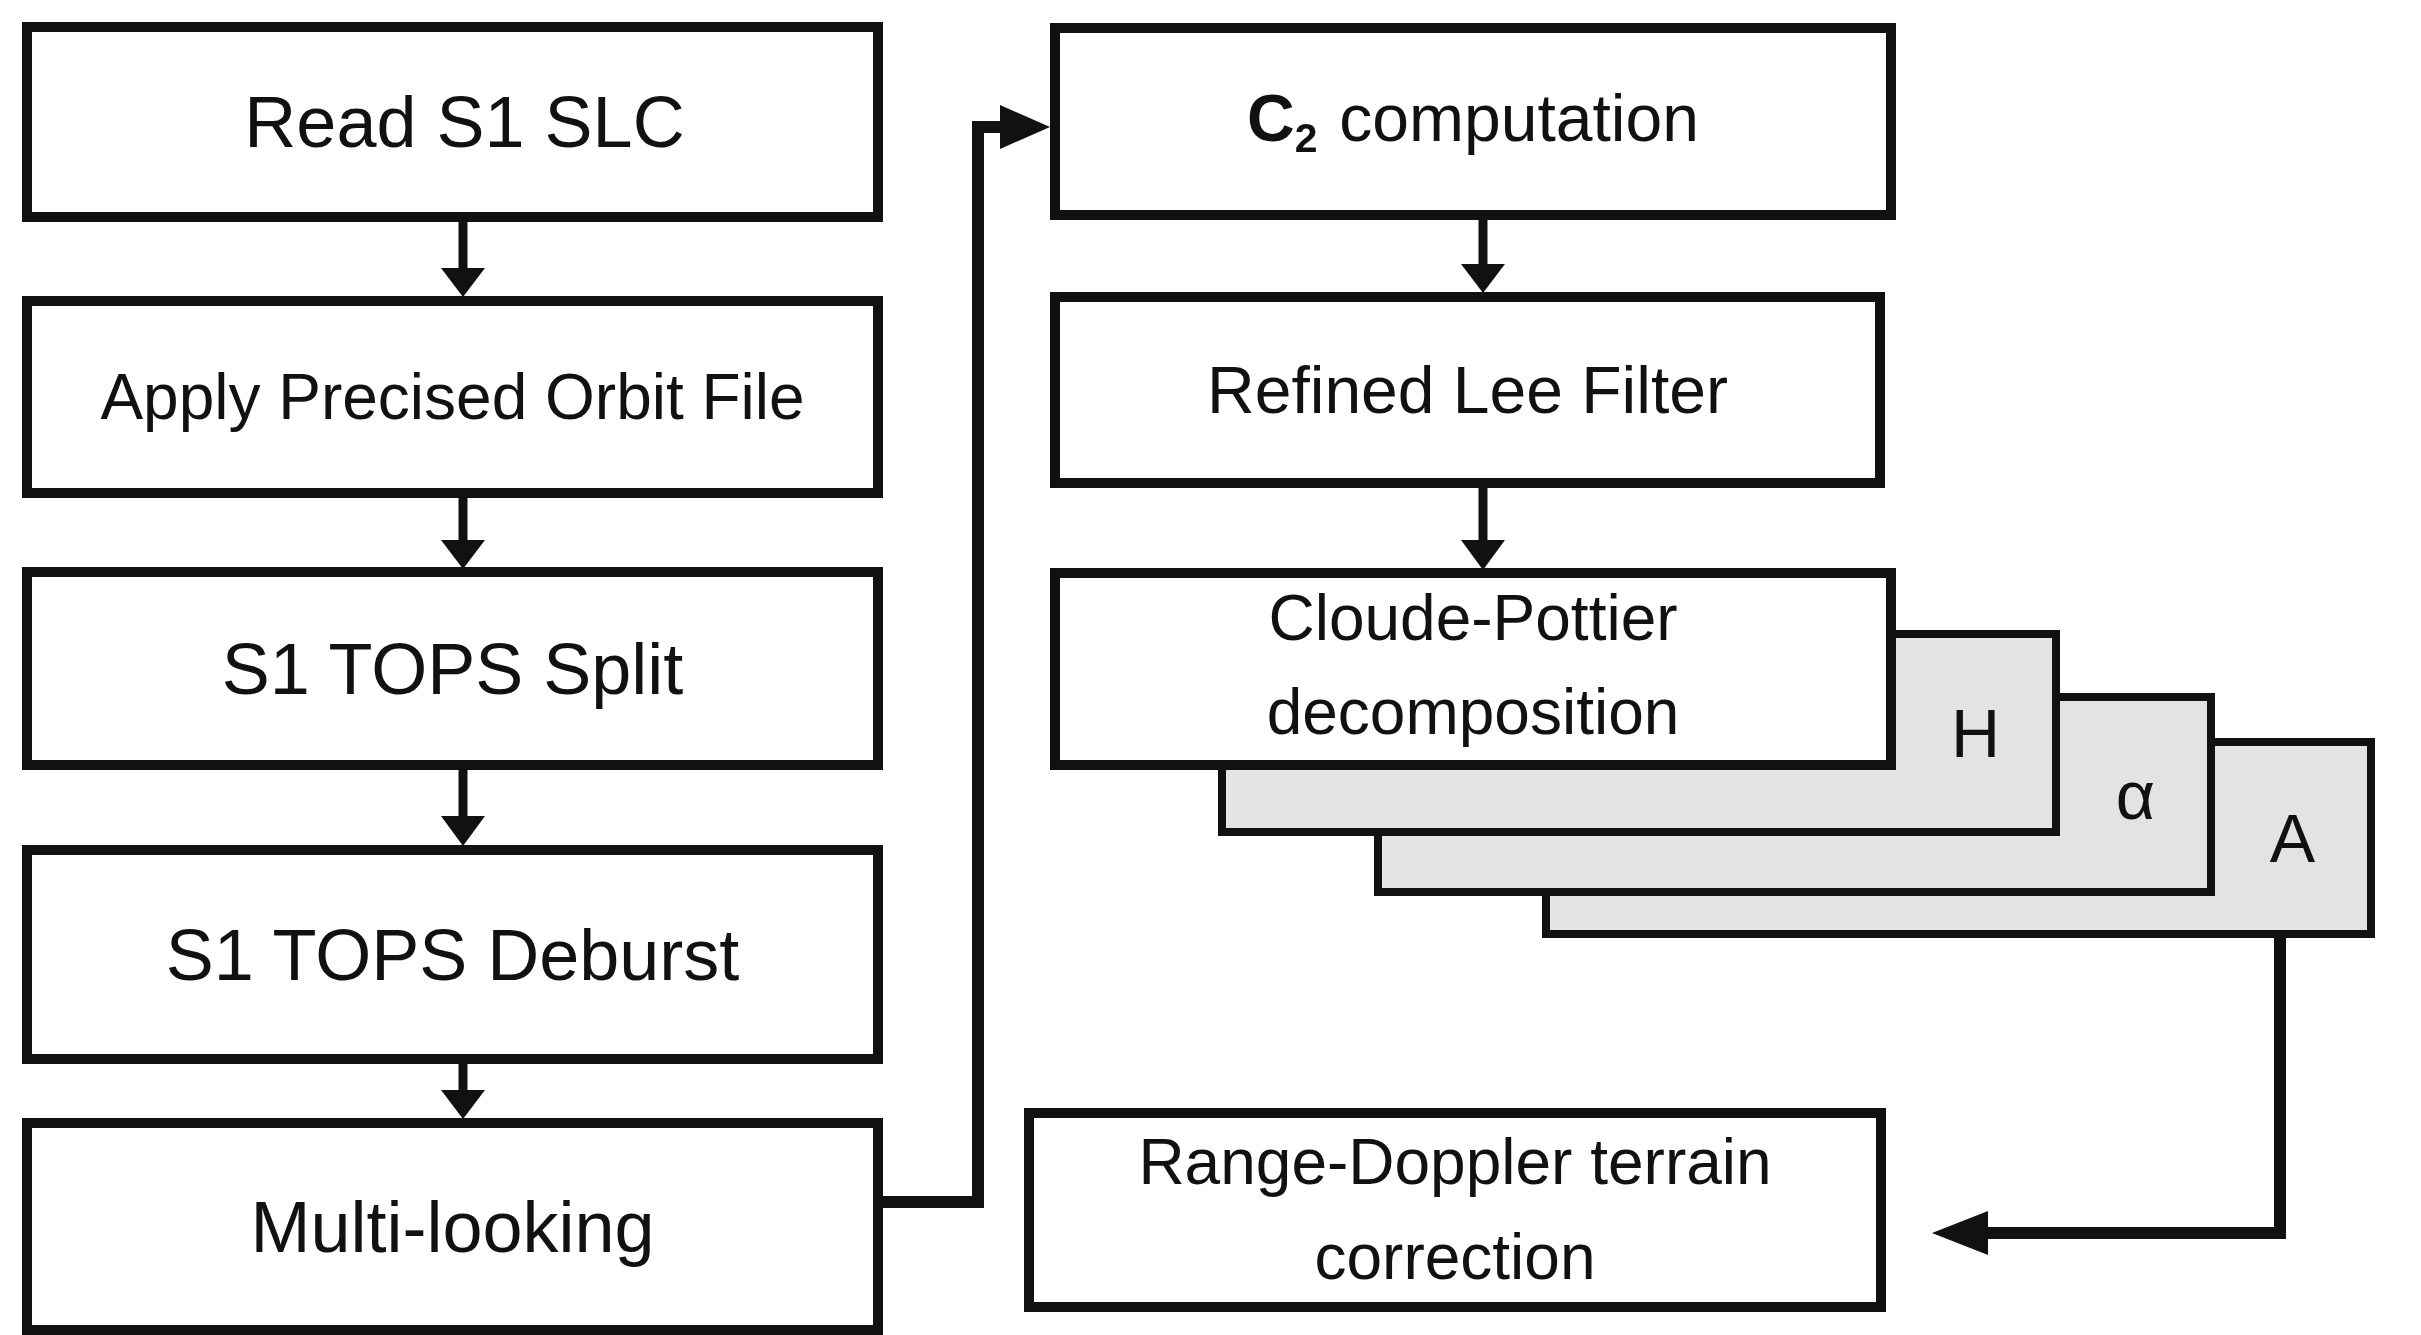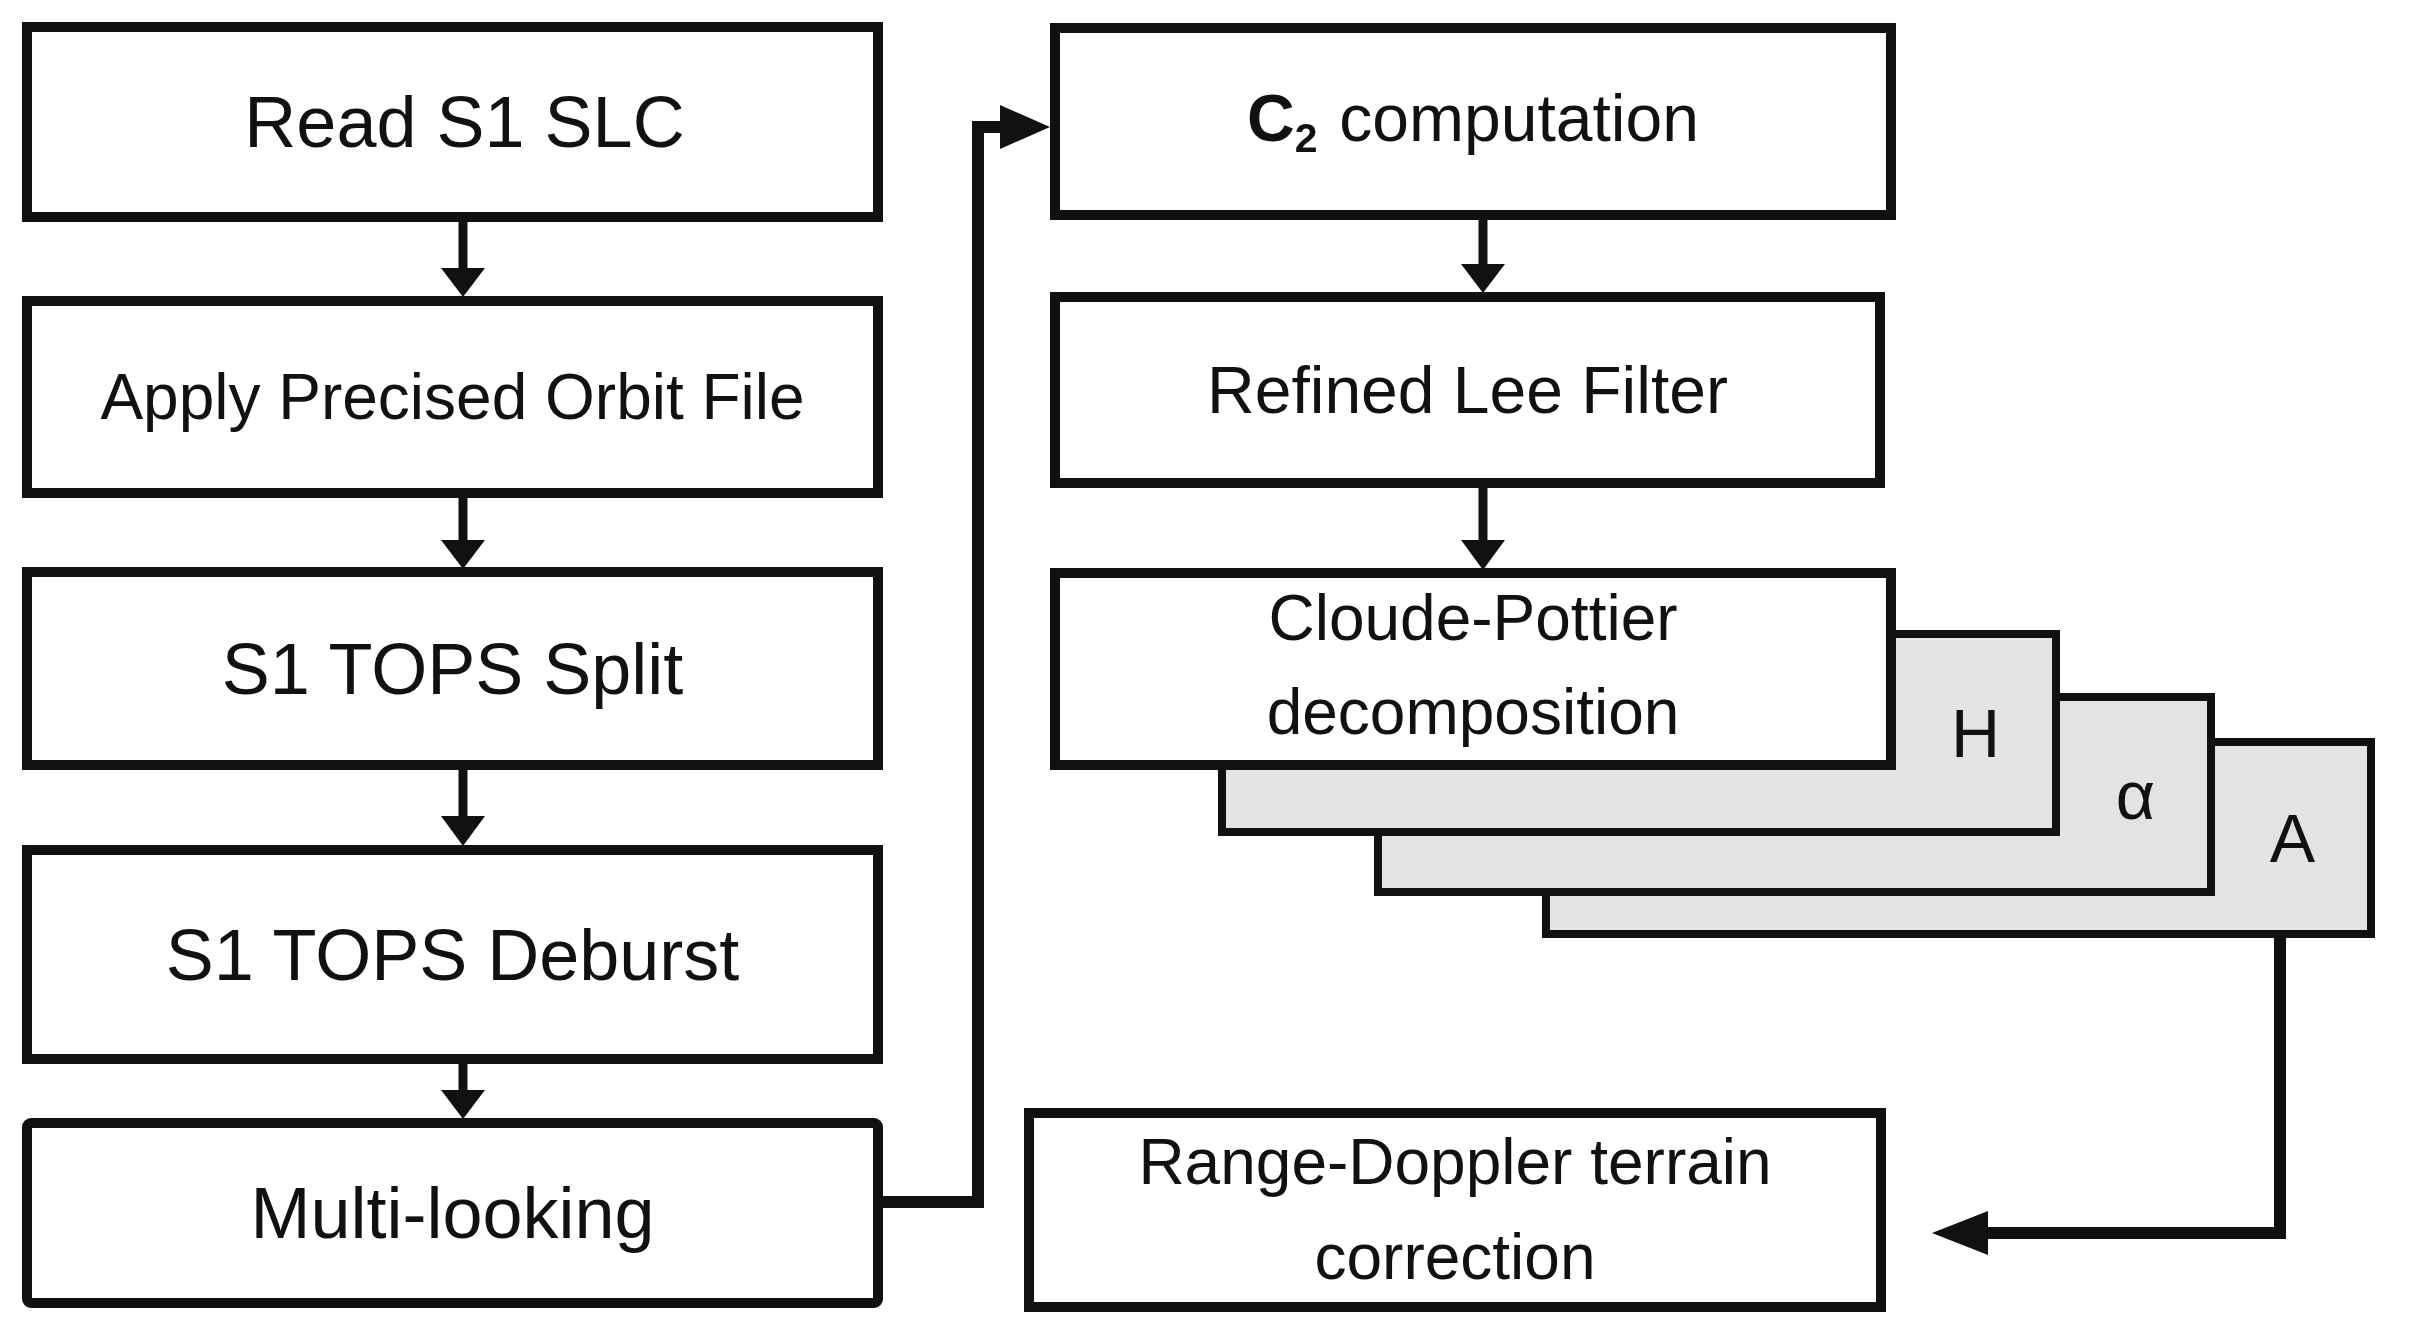--- a/index.html
+++ b/index.html
@@ -45,21 +45,21 @@
     top: 50%;
     transform: translateY(-50%);
     font-size: 68px;
     color: #111111;
   }
   
   #bx-read     { left: 22px;   top: 22px;   width: 861px; height: 200px; padding-left: 24px; }
   #bx-orbit    { left: 22px;   top: 296px;  width: 861px; height: 202px; }
   #bx-split    { left: 22px;   top: 567px;  width: 861px; height: 203px; }
   #bx-deburst  { left: 22px;   top: 845px;  width: 861px; height: 219px; }
-  #bx-multi    { left: 22px;   top: 1118px; width: 861px; height: 190px; border-radius: 9px; }
+  #bx-multi    { left: 22px;   top: 1118px; width: 861px; height: 217px; }
   
   #bx-c2       { left: 1050px; top: 23px;   width: 846px; height: 197px; }
   #bx-lee      { left: 1050px; top: 292px;  width: 835px; height: 196px; }
   #bx-cloude   { left: 1050px; top: 568px;  width: 846px; height: 202px; align-items: flex-end; }
   #bx-terrain  { left: 1024px; top: 1108px; width: 862px; height: 204px; }
   
   #sheet-a     { left: 1542px; top: 738px;  width: 833px; height: 200px; }
   #sheet-alpha { left: 1374px; top: 693px;  width: 841px; height: 203px; }
   #sheet-h     { left: 1218px; top: 630px;  width: 842px; height: 206px; }
   

